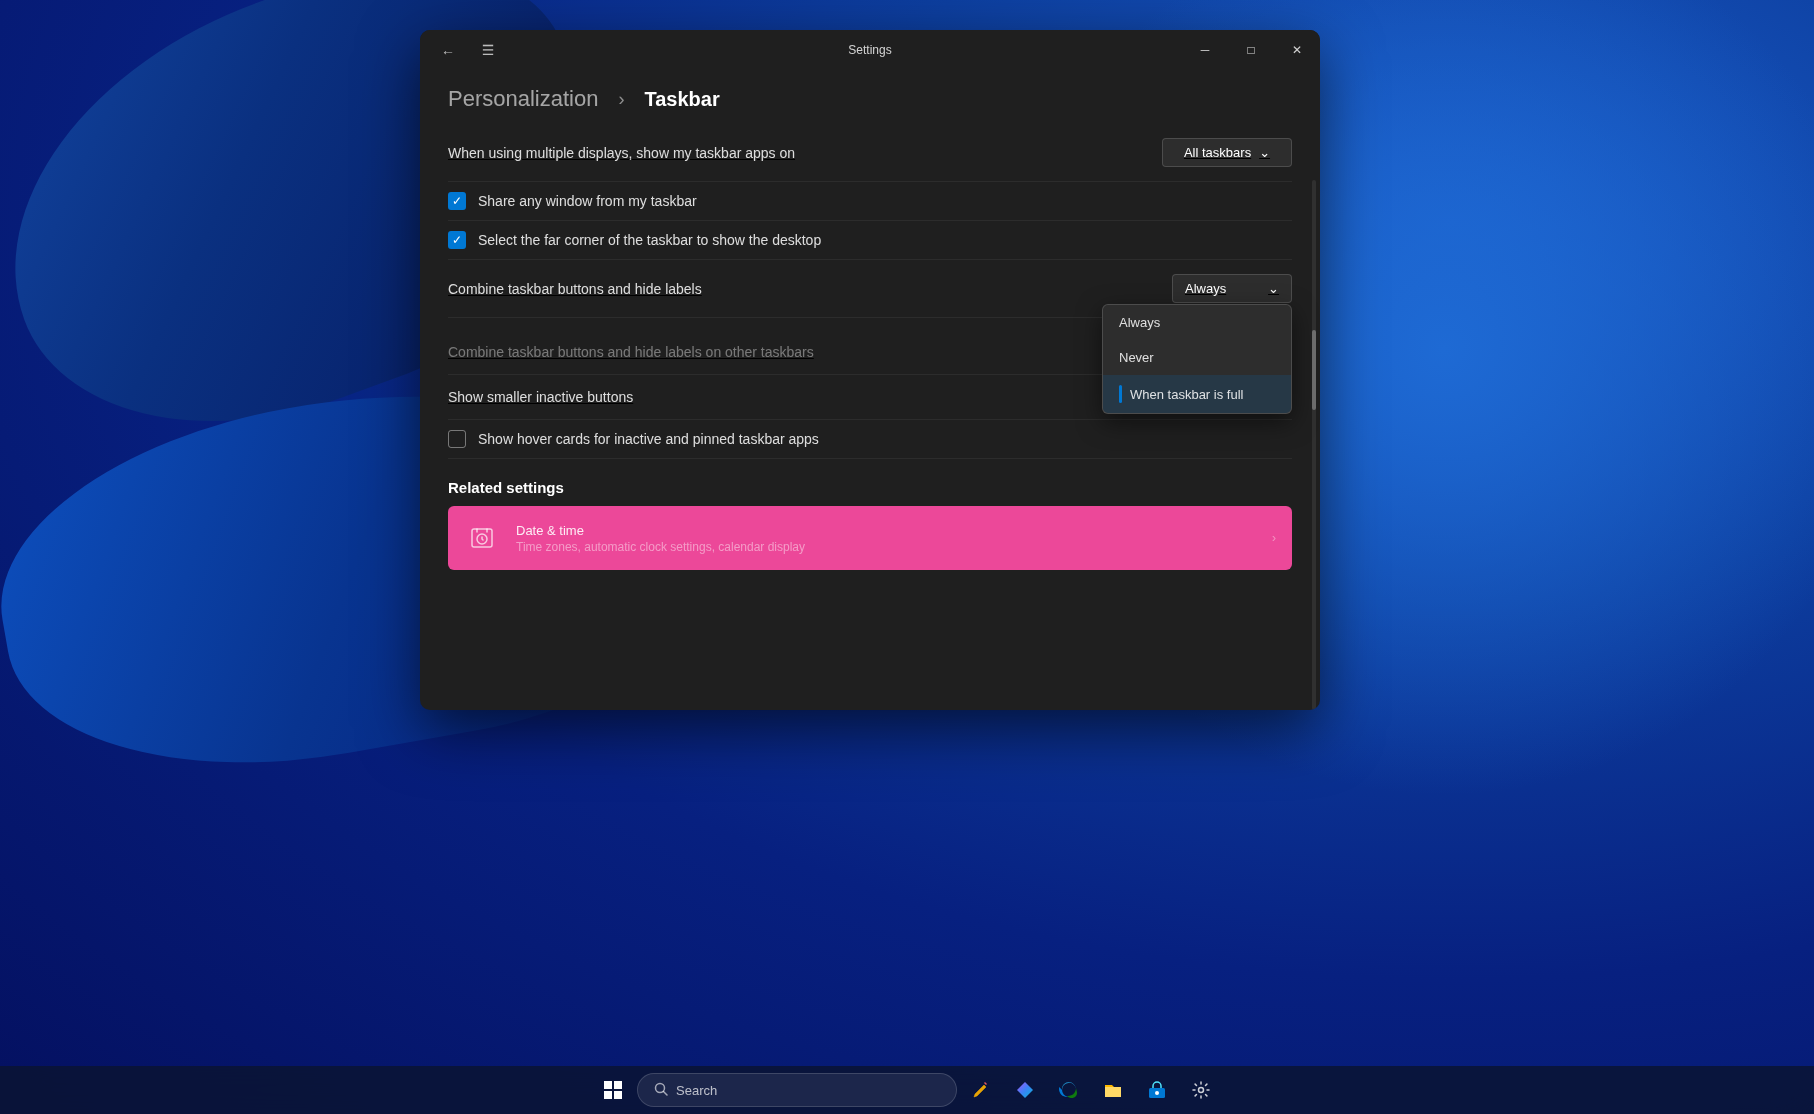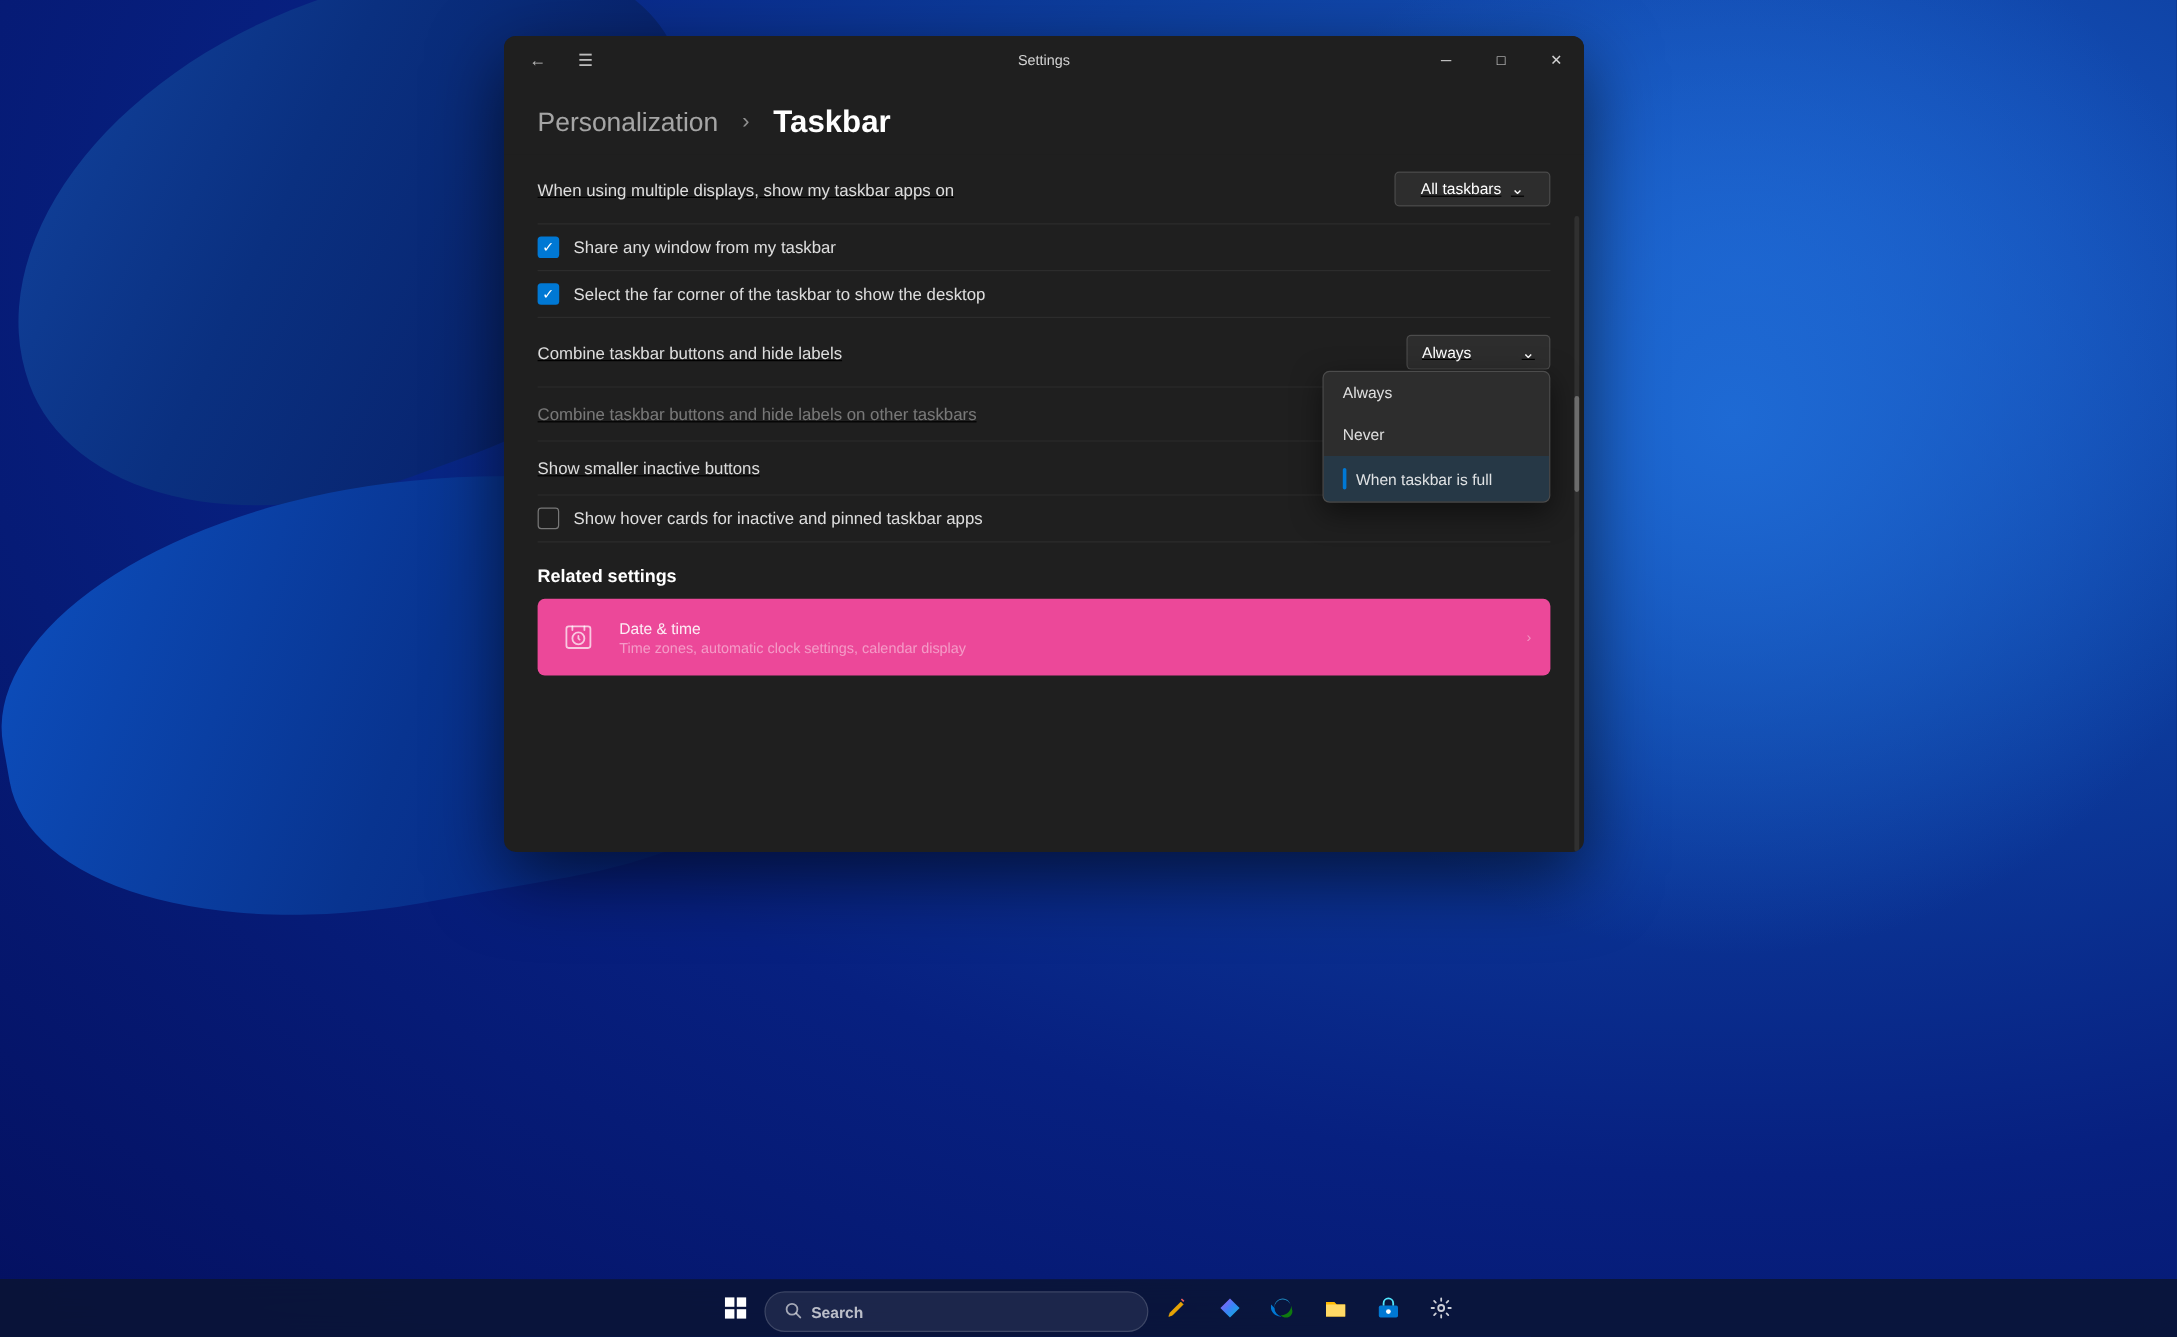--- a/index.html
+++ b/index.html
@@ -65,23 +65,22 @@
     }
     .taskbar-left {
       position: absolute;
       left: 8px;
       display: flex;
       align-items: center;
       gap: 4px;
     }
     .taskbar-center {
       display: flex;
-      align-items: flex-end;
+      align-items: center;
       gap: 4px;
-      font-weight: bold;
     }
     .taskbar-btn {
       width: 40px;
       height: 40px;
       display: flex;
       align-items: center;
       justify-content: center;
       border-radius: 6px;
       cursor: pointer;
       color: white;
@@ -185,21 +184,21 @@
       font-size: 22px;
       font-weight: 400;
       cursor: pointer;
     }
     .breadcrumb-sep {
       color: rgba(255,255,255,0.5);
       font-size: 18px;
     }
     .breadcrumb-current {
       color: white;
-      font-size: 26px;
+      font-size: 20px;
       font-weight: 700;
     }
 
     
     .content-area {
       padding: 0 28px;
       overflow-y: auto;
       height: calc(100% - 110px);
     }
 
@@ -213,20 +212,21 @@
       position: relative;
       text-decoration: underline;
     }
     .setting-label {
       color: rgba(255,255,255,0.85);
       font-size: 14px;
     }
     .setting-label-dim {
       color: rgba(255,255,255,0.4);
       font-size: 14px;
+      margin-top: 12px;
     }
 
     .checkbox-row {
       display: flex;
       align-items: center;
       gap: 12px;
       padding: 10px 0;
       border-bottom: 1px solid rgba(255,255,255,0.06);
     }
     .checkbox-checked {

